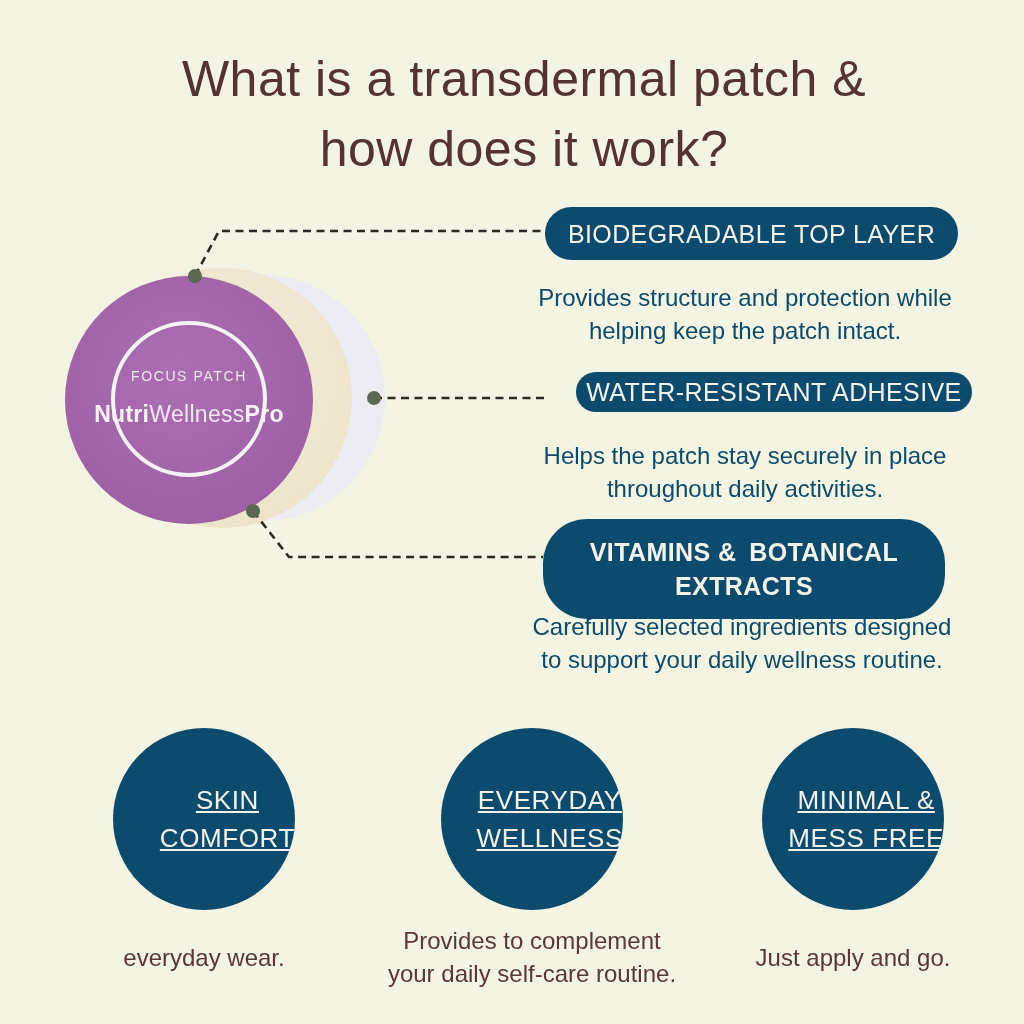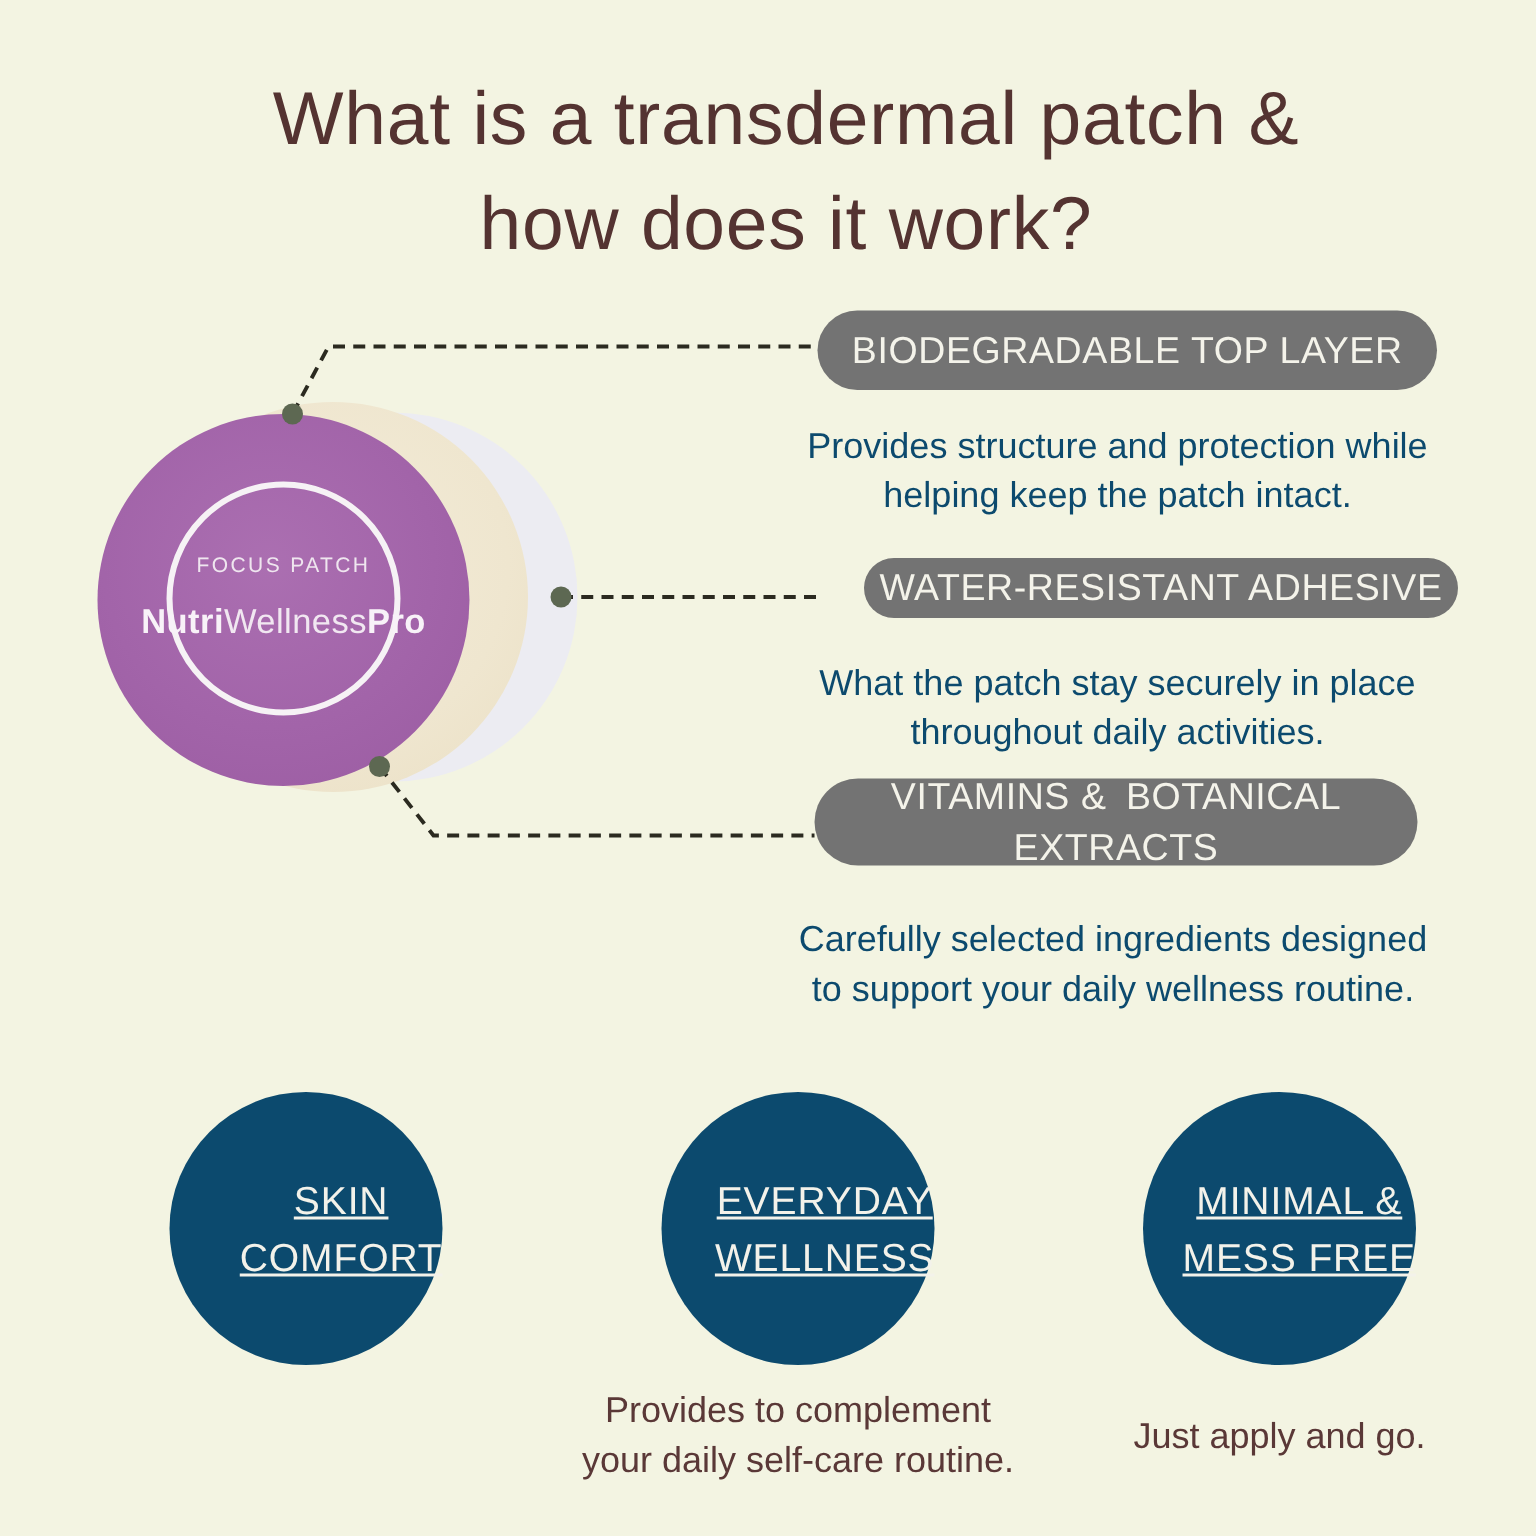--- a/index.html
+++ b/index.html
@@ -36,29 +36,29 @@
   }
   .patch-brand{display:block;margin-top:17px;color:#f8f2f8;font-size:23px;letter-spacing:.3px;}
   .brand-bold{font-weight:700;}
   .brand-light{font-weight:400;color:#f1e7f1;}
 
   
   svg.leaders{position:absolute;left:0;top:0;pointer-events:none;}
 
   
   .pill{
-    position:absolute;background:#737373;color:#f4f3ea;
+    position:absolute;background:#0c4a6e;color:#f4f3ea;
     display:flex;align-items:center;justify-content:center;text-align:center;
     font-size:25px;letter-spacing:.4px;border-radius:44px;line-height:34px;
     white-space:nowrap;
   }
   .pill span{display:block;}
   .pill-1{left:545px;top:207px;width:413px;height:53px;}
   .pill-2{left:576px;top:372px;width:396px;height:40px;}
-  .pill-3{left:543px;top:519px;width:402px;height:58px;flex-direction:column;}
+  .pill-3{left:543px;top:519px;width:402px;height:100px;flex-direction:column;font-weight:bold;}
 
   .callout-desc{
     position:absolute;width:470px;text-align:center;
     color:#0c4a6e;font-size:24px;line-height:32.5px;
   }
   .callout-desc span{display:block;}
   .desc-1{left:510px;top:282px;}
   .desc-2{left:510px;top:440px;}
   .desc-3{left:507px;top:611px;}
 
@@ -115,41 +115,42 @@
   </div>
   <div class="callout-desc desc-1">
     <span>Provides structure and protection while</span>
     <span>helping keep the patch intact.</span>
   </div>
 
   <div class="pill pill-2">
     <span>WATER-RESISTANT ADHESIVE</span>
   </div>
   <div class="callout-desc desc-2">
-    <span>What the patch stay securely in place</span>
+    <span>Helps the patch stay securely in place</span>
     <span>throughout daily activities.</span>
   </div>
 
   <div class="pill pill-3">
     <span>VITAMINS &amp; BOTANICAL</span>
     <span>EXTRACTS</span>
   </div>
   <div class="callout-desc desc-3">
     <span>Carefully selected ingredients designed</span>
     <span>to support your daily wellness routine.</span>
   </div>
 
   <div class="feature-col col-1">
     <div class="feature-circle">
       <div>
         <span>SKIN</span>
         <span>COMFORT</span>
       </div>
     </div>
     <div class="feature-desc">
+      <span>everyday wear.</span>
     </div>
   </div>
 
   <div class="feature-col col-2">
     <div class="feature-circle">
       <div>
         <span>EVERYDAY</span>
         <span>WELLNESS</span>
       </div>
     </div>

